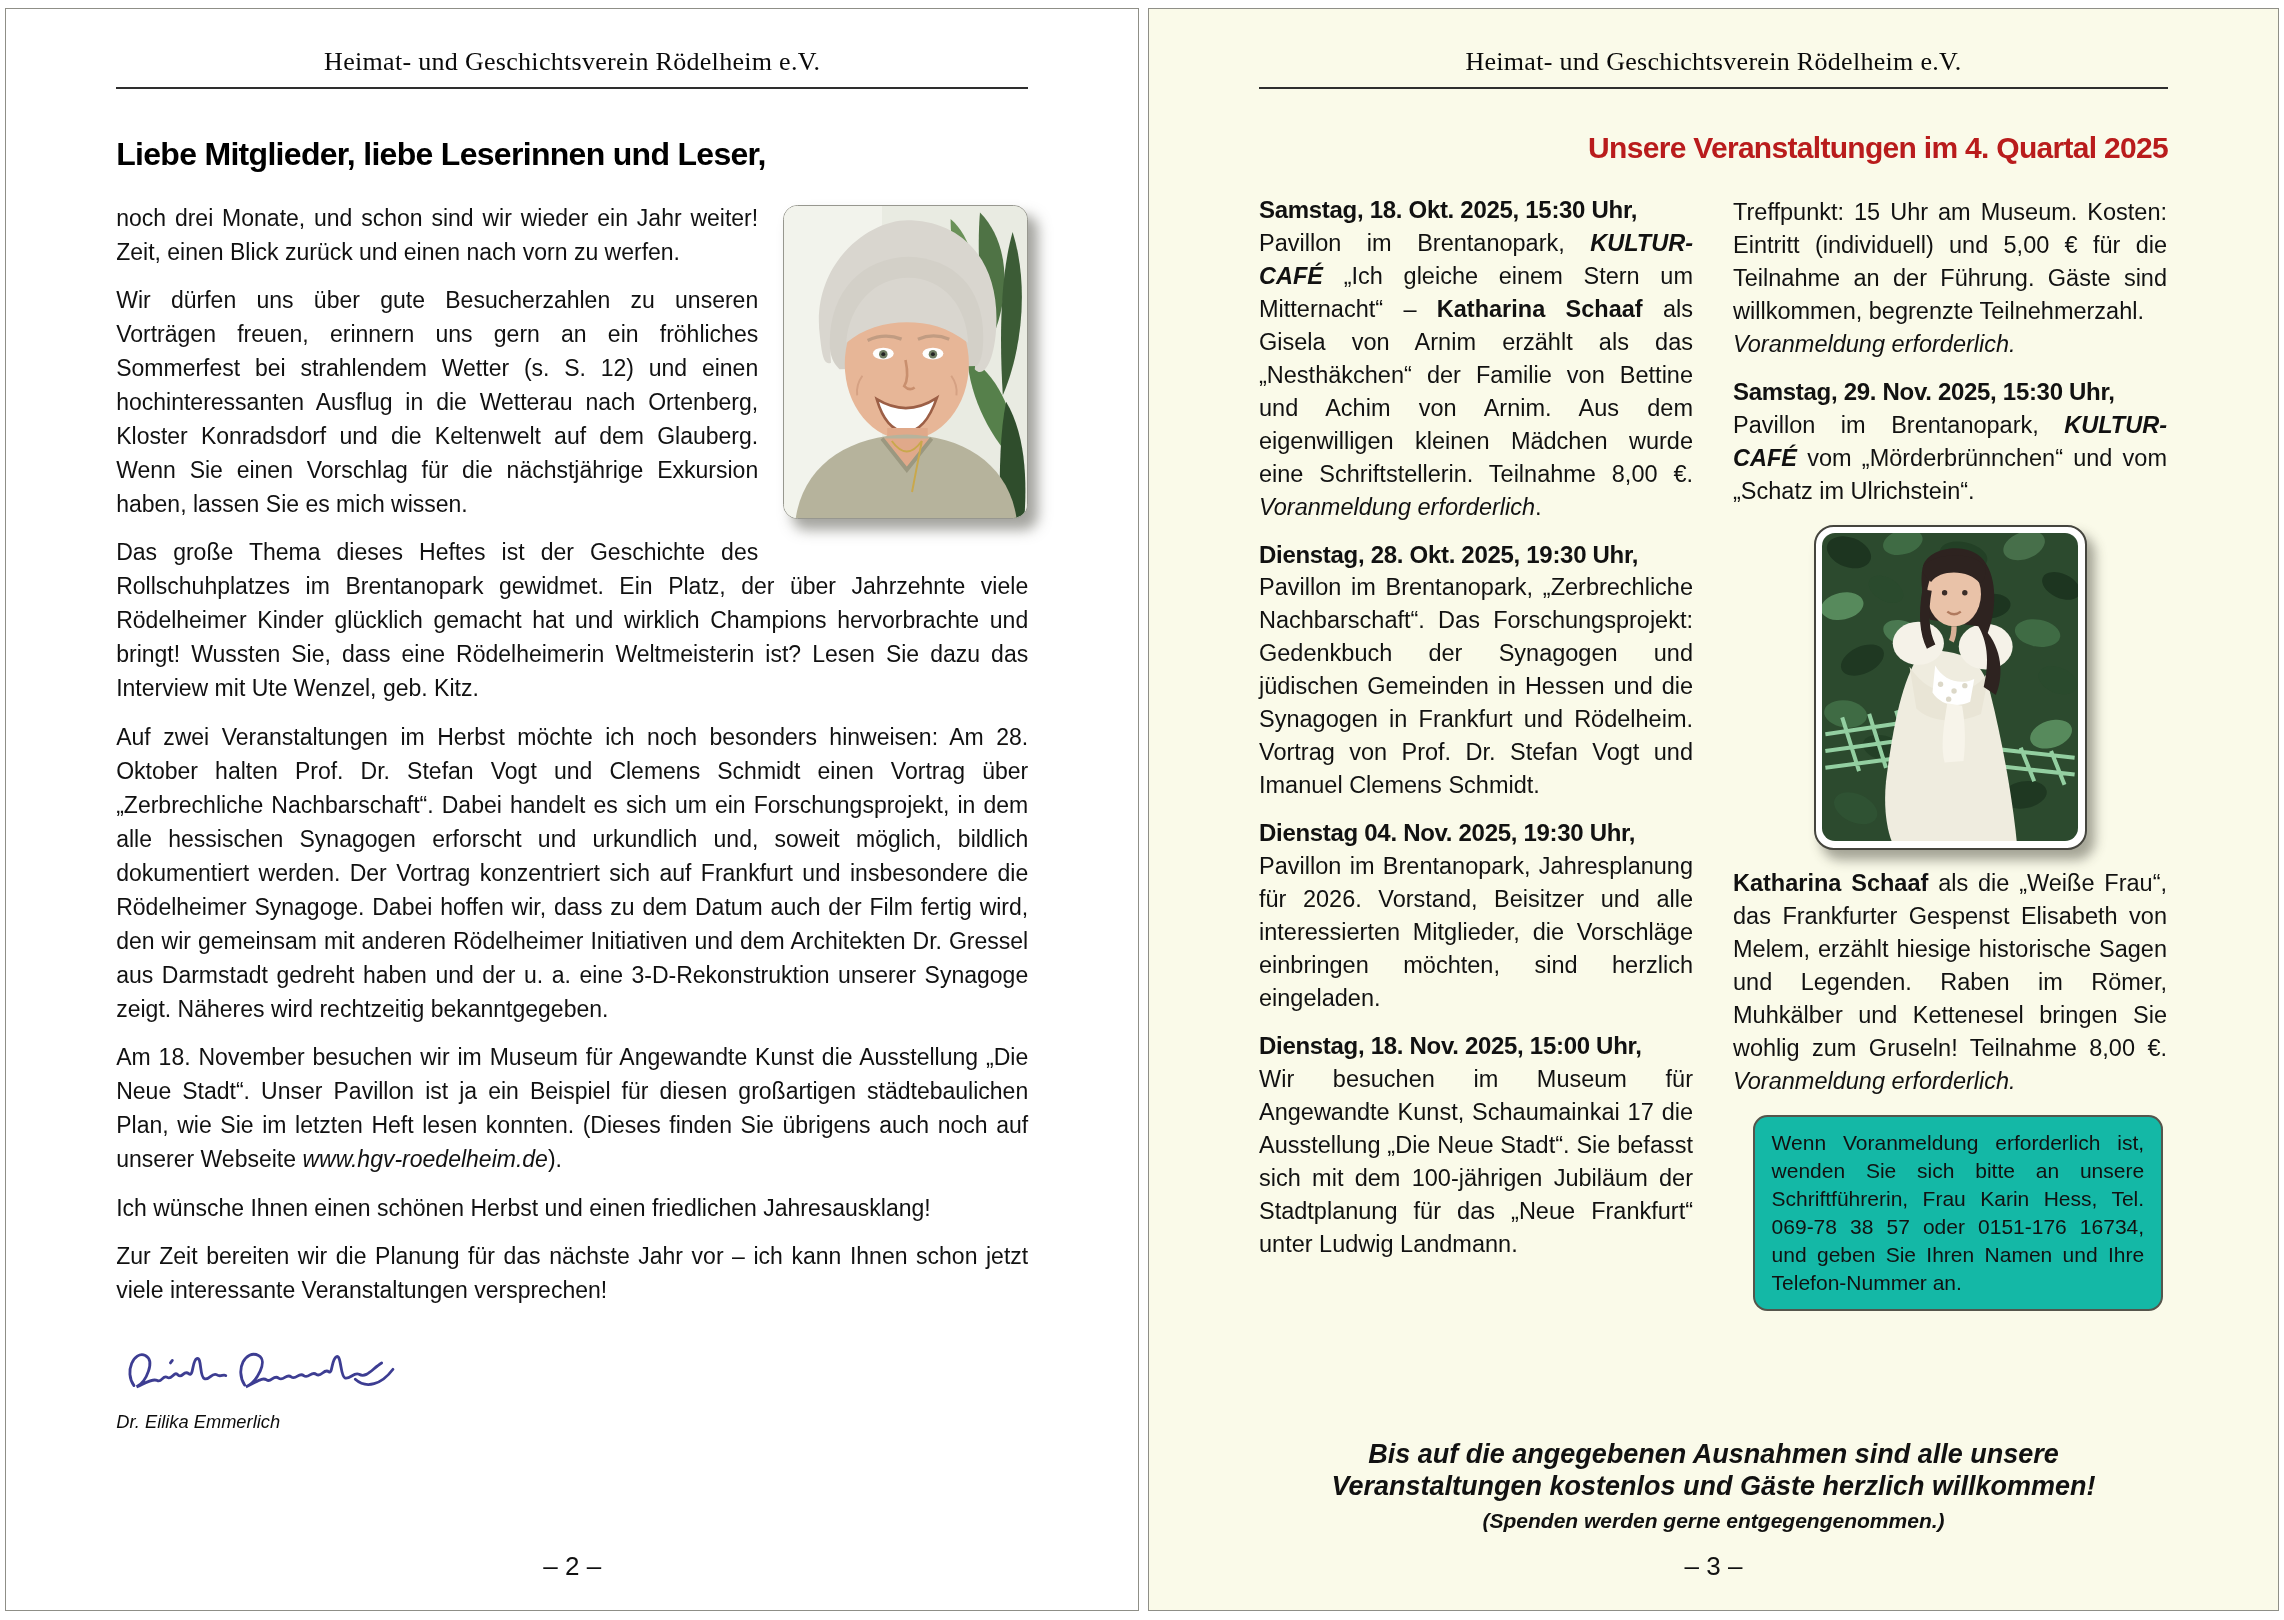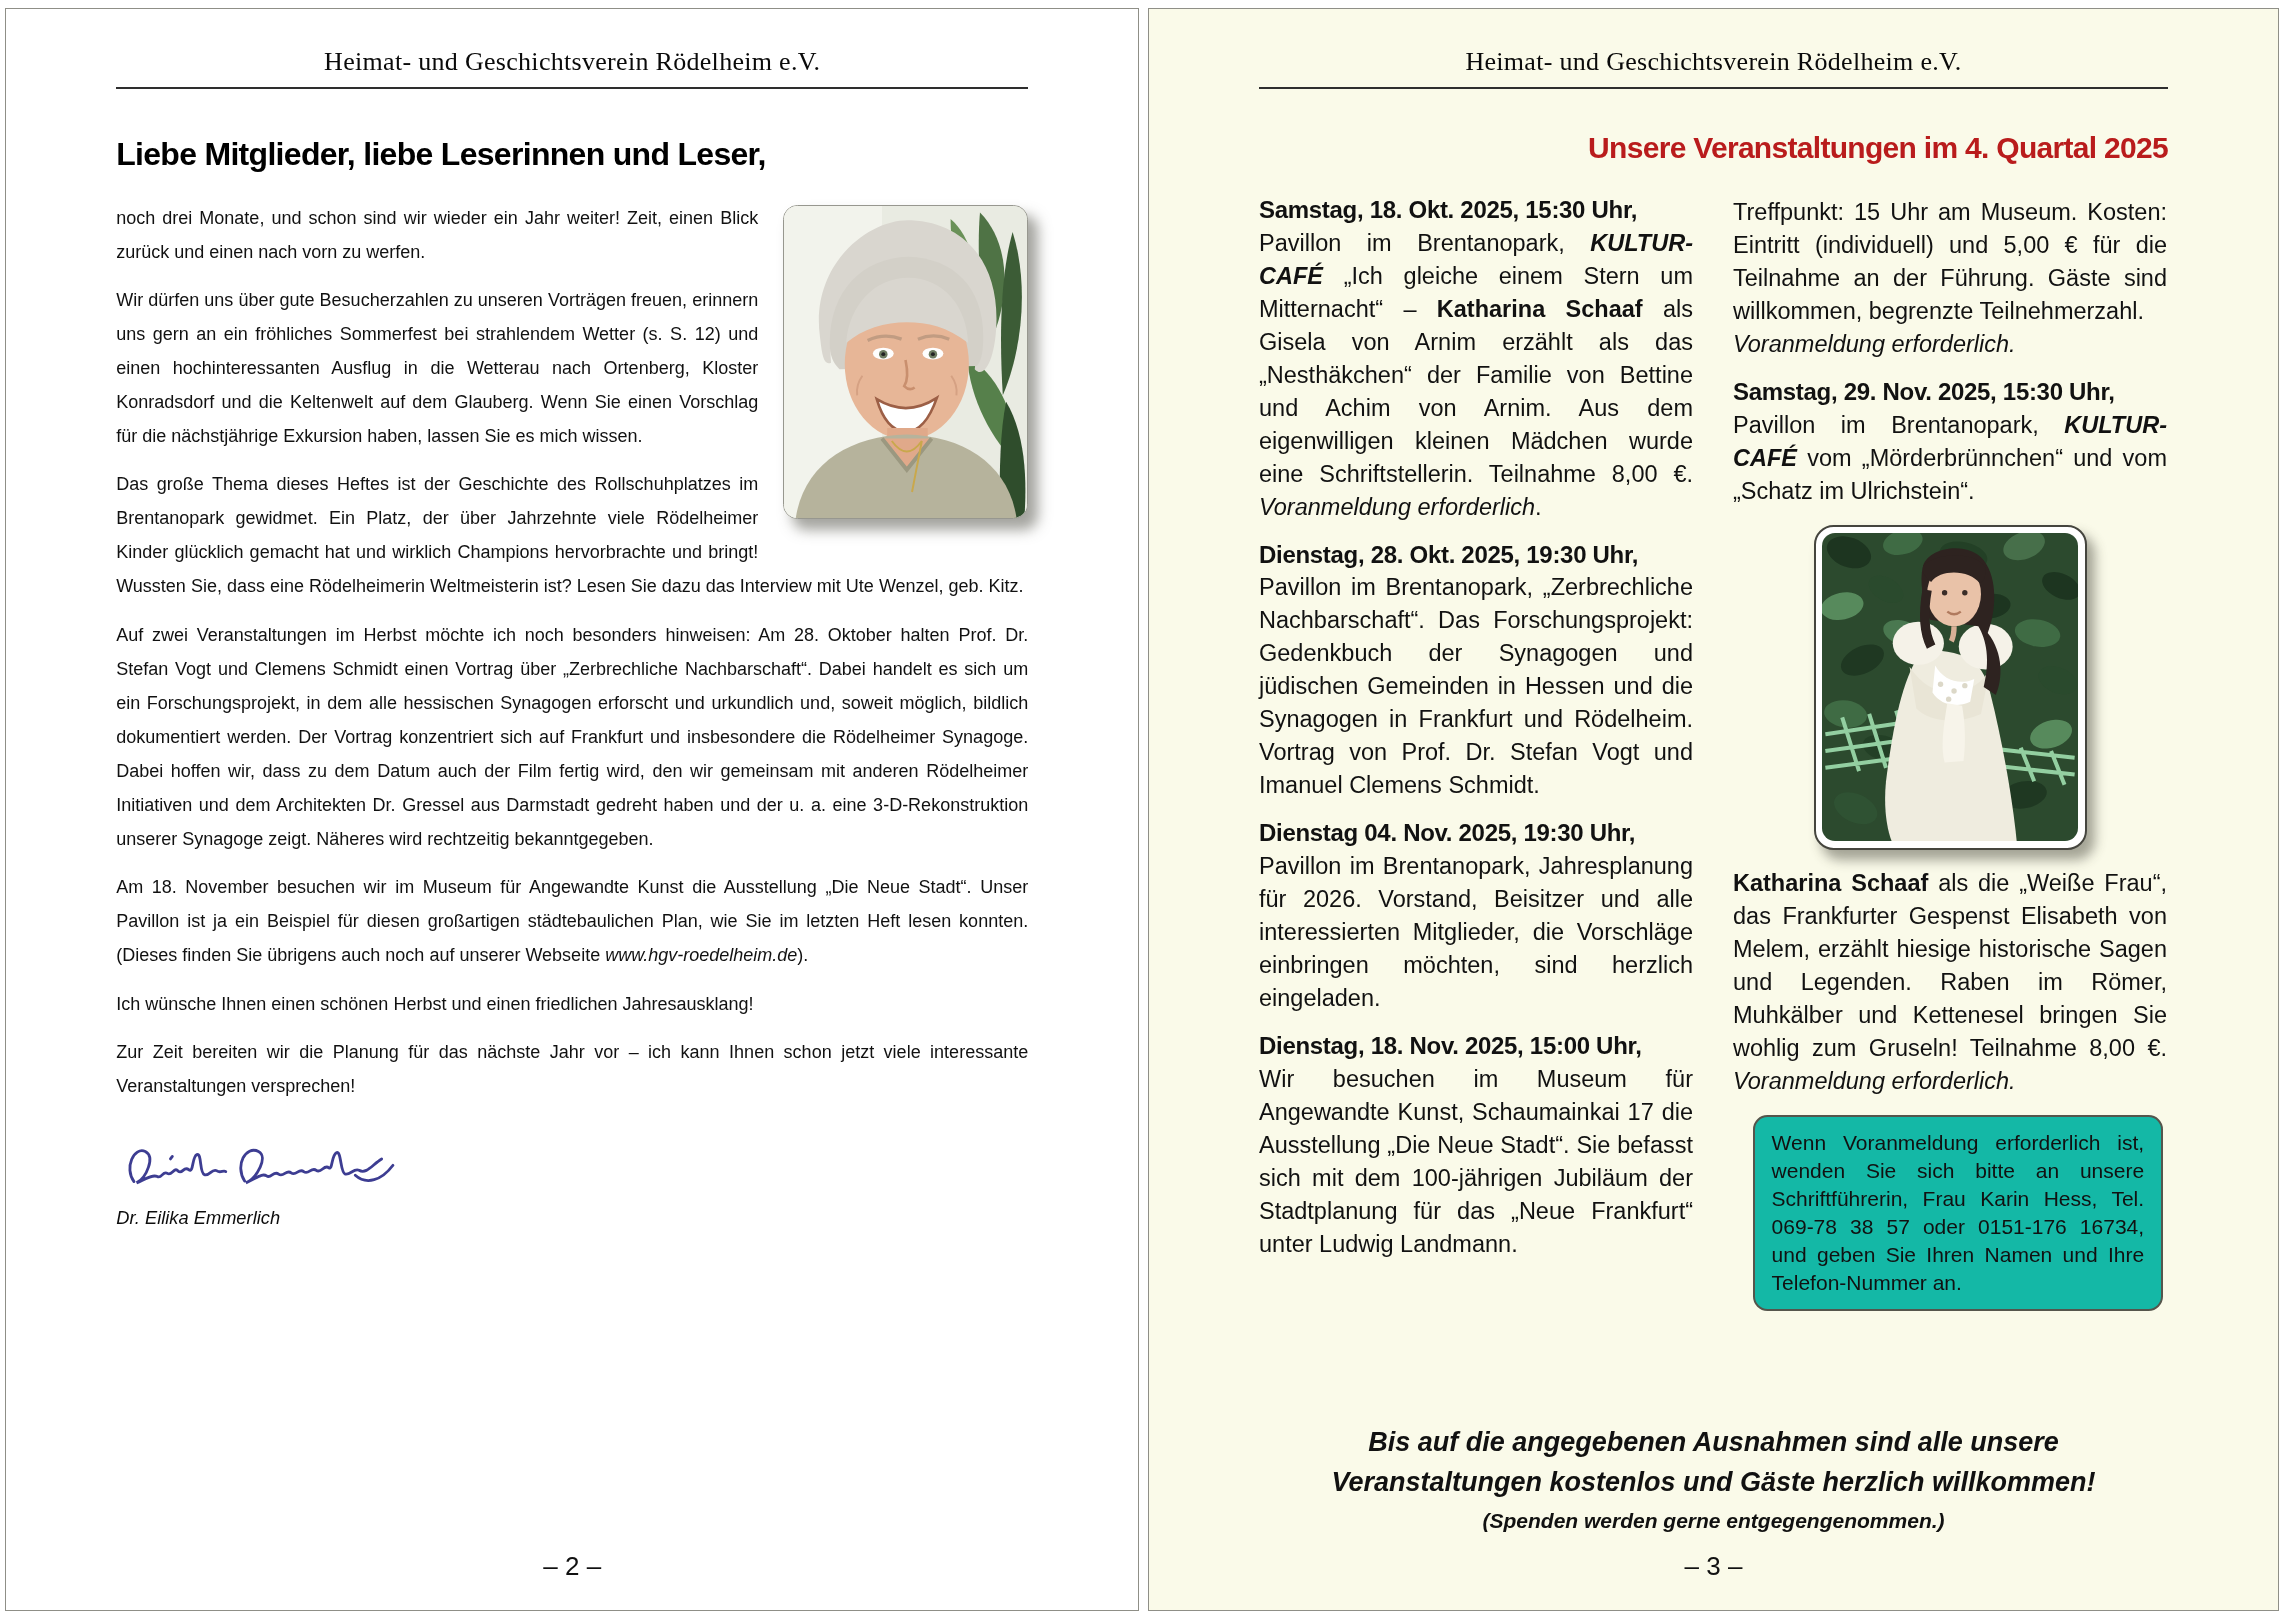--- a/index.html
+++ b/index.html
@@ -20,21 +20,21 @@
     font-family:"Liberation Serif", serif;
     font-size:26px;text-align:center;padding-top:38px;letter-spacing:0.3px;color:#0a0a0a;
   }
   .rule{border-top:2px solid #2e2e2e;margin-top:10.5px;}
 
   
   .letter-title{
     font-size:32px;font-weight:bold;letter-spacing:-0.7px;
     margin:47px 0 27.4px 0;color:#000;
   }
-  .letter-body{font-size:18px;line-height:34px;text-align:justify;}
+  .letter-body{font-size:23px;line-height:34px;text-align:justify;}
   .letter-body p{margin:0 0 14.4px 0;}
   .photo-left{
     float:right;width:243px;height:312px;border-radius:14.4px;overflow:hidden;
     border:0.7px solid #97978f;box-shadow:9.1px 10.5px 13px rgba(75,75,65,.50);
     margin:3.9px 0 18.3px 25px;background:#e9ebe2;
   }
   .photo-left svg{display:block;width:100%;height:100%;}
   .signature{margin-top:17px;height:86px;}
   .sig-caption{font-size:18.3px;font-style:italic;margin-top:1.3px;color:#0d0d0d;}
 
@@ -63,21 +63,21 @@
   .photo-frame svg{display:block;width:100%;height:308px;border-radius:13px;}
 
   .note-box{
     margin:17px 3.9px 0 19.6px;background:#14b8a6;border:2px solid #55554c;border-radius:14.4px;
     padding:12px 17px;
   }
   .note-box p{margin:0;font-size:21px;line-height:28px;text-align:justify;}
 
   .footer{position:absolute;left:0;bottom:77px;width:100%;text-align:center;}
   .footer-main{
-    font-size:27px;line-height:40px;font-weight:bold;font-style:italic;
+    font-size:27px;line-height:32px;font-weight:bold;font-style:italic;
     max-width:888px;margin:0 auto;
   }
   .footer-sub{font-size:21px;font-style:italic;font-weight:600;margin-top:6.5px;}
 
   .b{font-weight:bold;}
   .i{font-style:italic;}
 </style>
 </head>
 <body>
 

